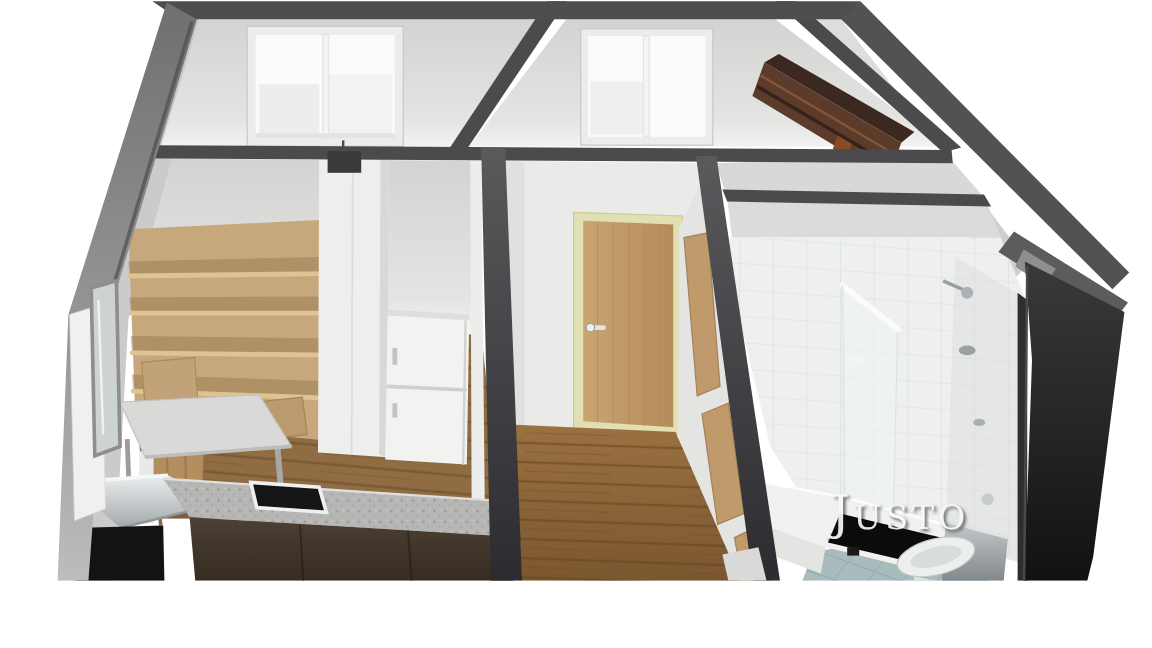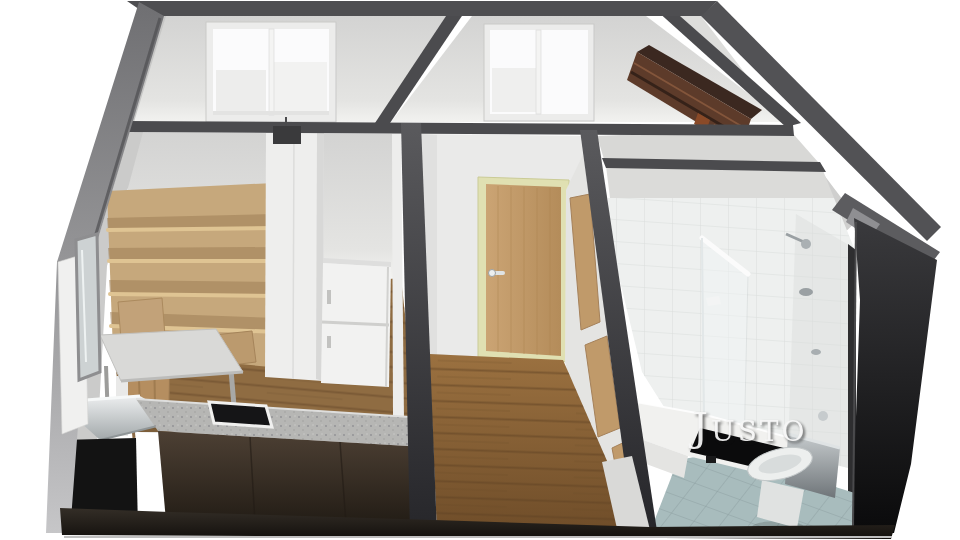--- a/index.html
+++ b/index.html
@@ -3,21 +3,21 @@
 <meta charset="utf-8">
 <style>
   :root{
     --wall-cut:#4b4b4e; --room-wall:#d8d8d6; --wood-floor:#8a6337;
     --light-wood:#c6a87c; --walnut:#5d3b2a; --door-wood:#c09a6a;
     --door-frame:#e0e0b2; --granite:#b6b6b4; --cabinet-dark:#3c332a;
     --bath-tile:#eef0ef; --bath-floor:#a8bcbd; --black-wall:#131313;
     --watermark:#f7f7f7;
   }
   html,body{margin:0;padding:0;background:#ffffff;font-family:"Liberation Sans",sans-serif;}
-  .stage{position:relative;width:960px;height:540px;background:#fff;overflow:hidden;}
+  .stage{position:relative;width:960px;height:484px;background:#fff;overflow:hidden;}
   svg{display:block}
   .f-wallcut{fill:var(--wall-cut)}
   .f-lightwood{fill:var(--light-wood)}
   .f-walnut{fill:var(--walnut)}
   .f-doorwood{fill:var(--door-wood)}
   .f-doorframe{fill:var(--door-frame)}
   .f-granite{fill:var(--granite)}
   .f-tile{fill:var(--bath-tile)}
   .f-bathfloor{fill:var(--bath-floor)}
   .f-black{fill:var(--black-wall)}

